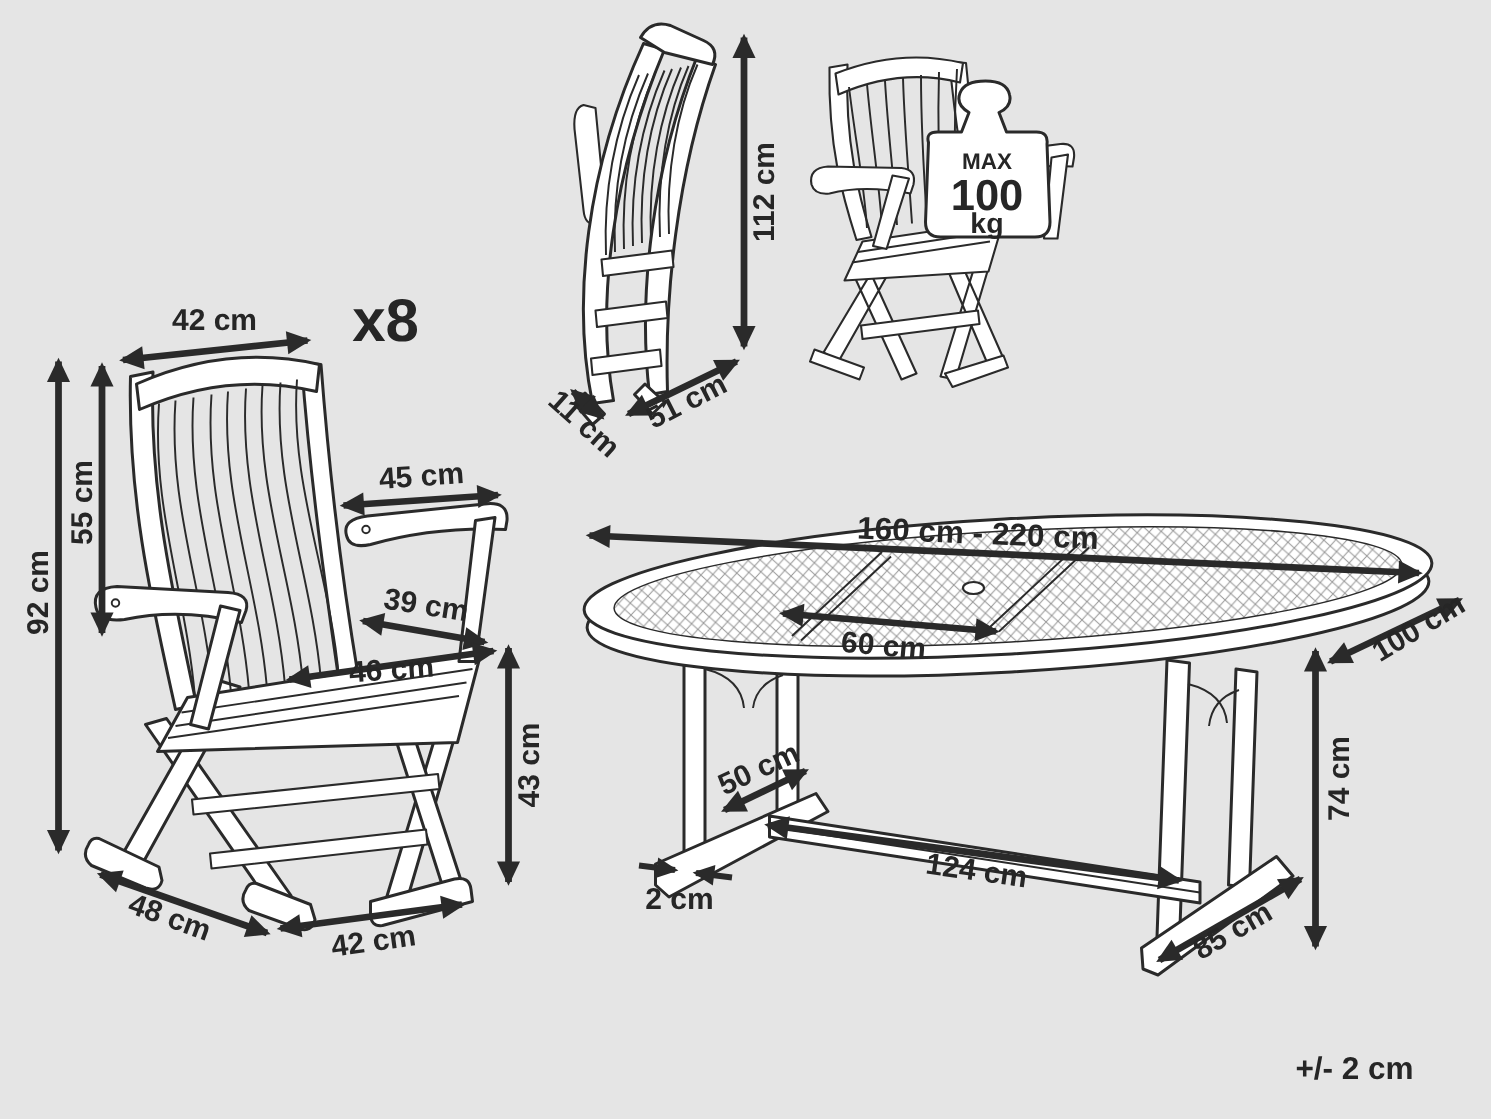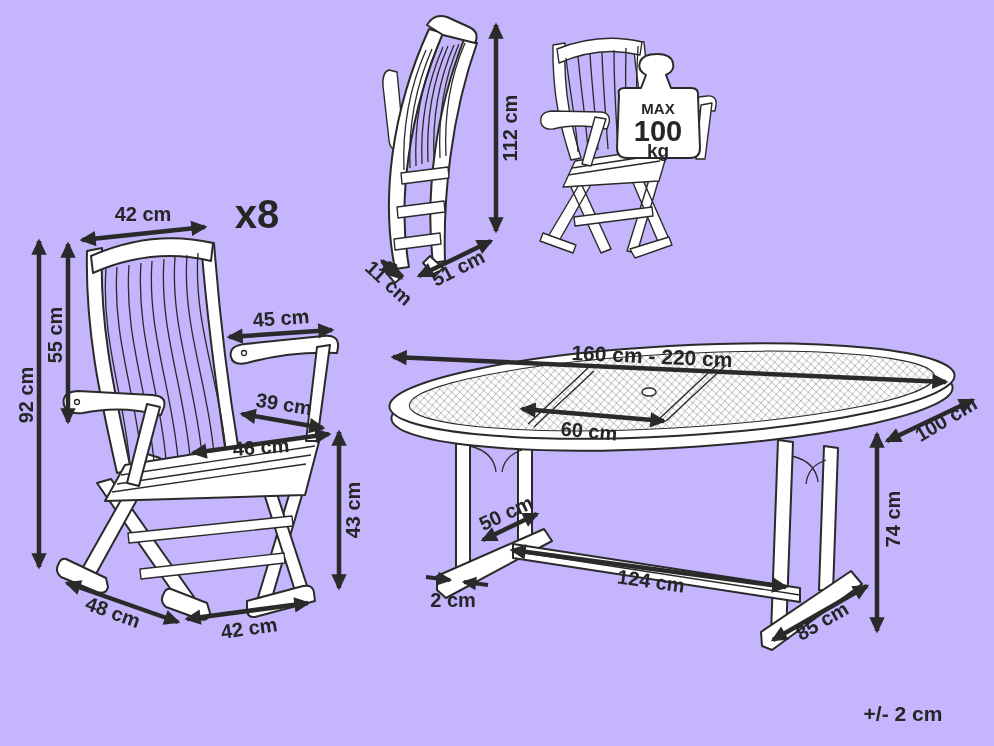--- a/index.html
+++ b/index.html
@@ -1,16 +1,16 @@
 <!DOCTYPE html>
 <html><head>
 <meta charset="utf-8">
 <style>
   html,body{margin:0;padding:0;background:#ffffff;}
-  .stage{position:relative;width:994px;height:746px;background:#c4b5fd;overflow:hidden;}
+  .stage{position:relative;width:994px;height:746px;background:#e5e5e5;overflow:hidden;}
   svg{position:absolute;left:0;top:0;}
   .wood{fill:#ffffff;stroke:#2a2a2a;stroke-width:2;stroke-linejoin:round;}
   .wood-thin{fill:#ffffff;stroke:#2a2a2a;stroke-width:1.4;stroke-linejoin:round;}
   .thin{fill:none;stroke:#2a2a2a;stroke-width:1.3;}
   .dim{stroke:#2a2a2a;stroke-width:4.5;fill:none;marker-start:url(#ah);marker-end:url(#ah);}
   .dim1{stroke:#2a2a2a;stroke-width:4;fill:none;marker-end:url(#ah);}
   .dim-label{font-family:"Liberation Sans","DejaVu Sans",sans-serif;font-weight:bold;font-size:20px;
              fill:#262626;text-anchor:middle;dominant-baseline:central;}
   .lbl-big{font-size:40px;}
   .lbl-range{font-size:21px;}

